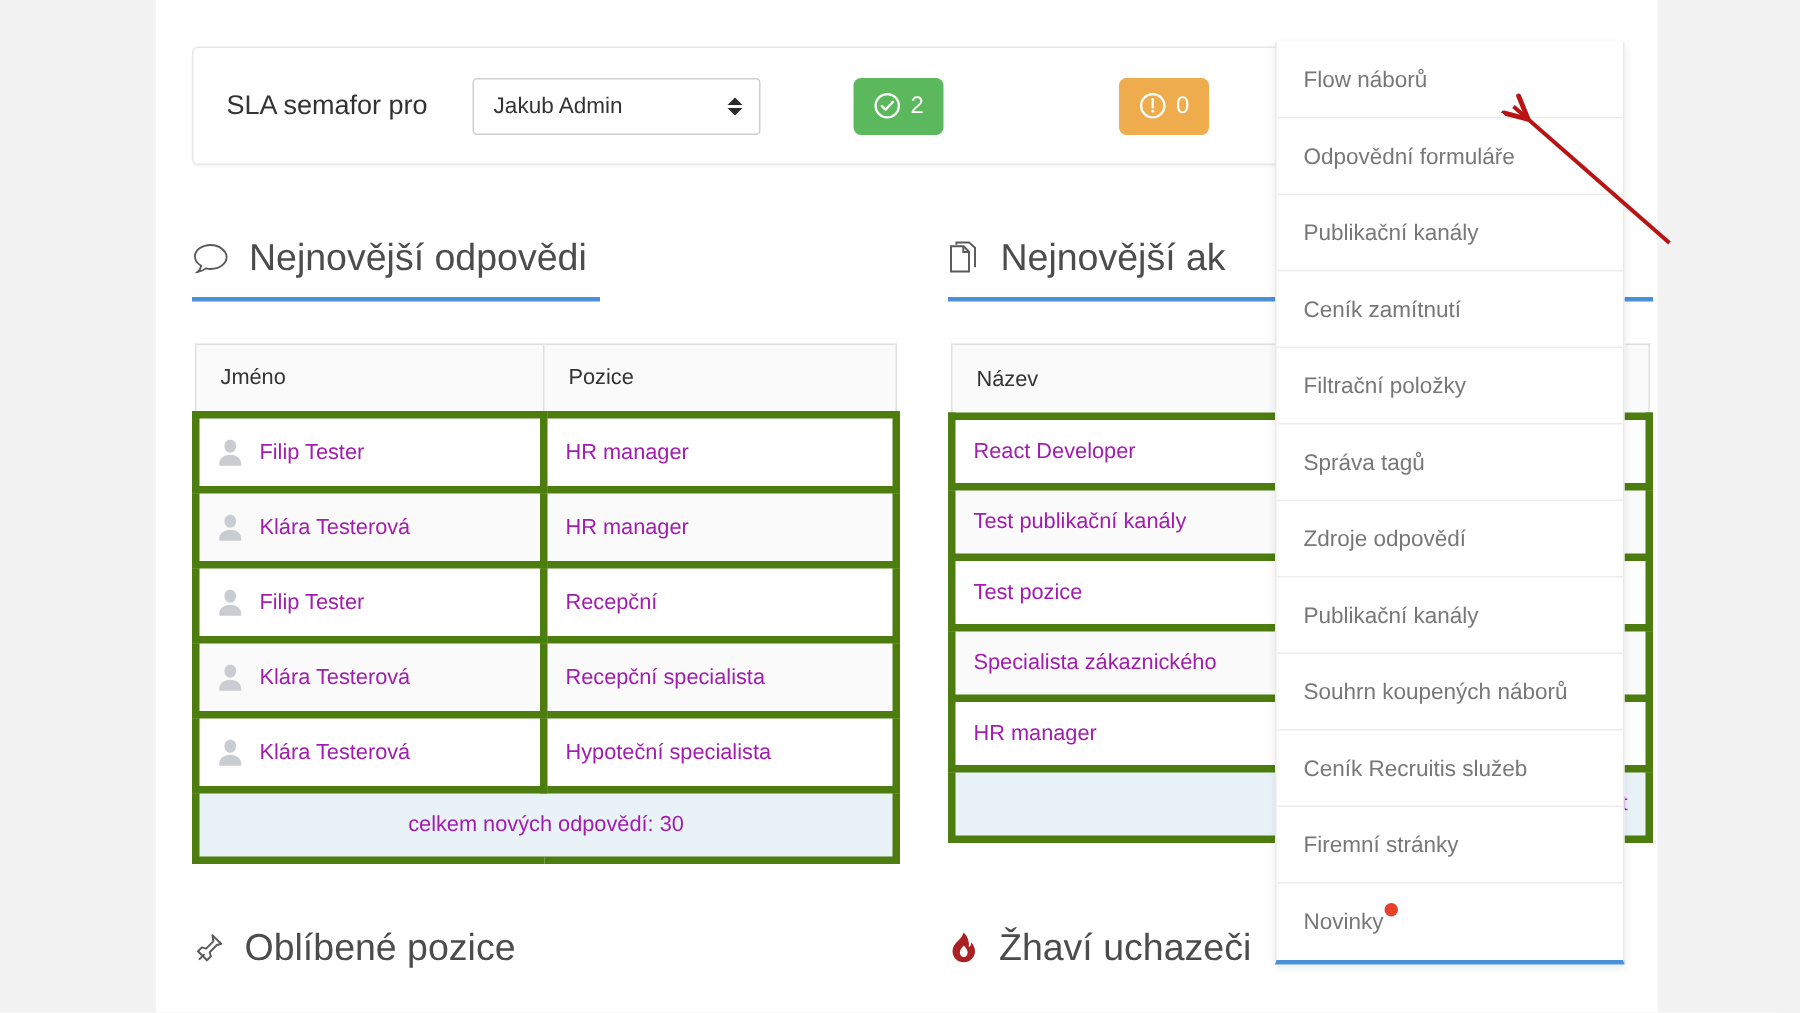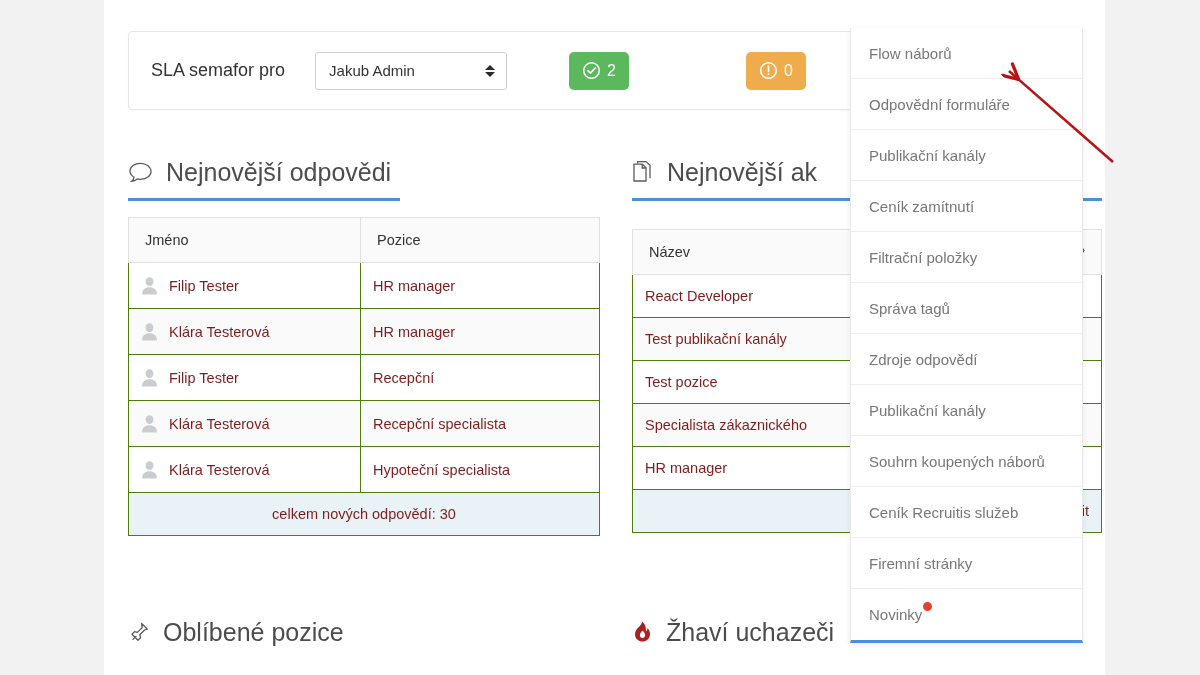--- a/index.html
+++ b/index.html
@@ -141,22 +141,22 @@
     text-align: left;
     font-weight: normal;
     color: #333333;
     background: #fafafa;
     padding: 14px 16px;
     border: 1px solid #e0e0e0;
     font-size: 14.5px;
   }
   table.rtable td {
     padding: 13px 12px;
-    border: 1px solid #4d7c0f;
-    color: #7f1d1d;
+    border: 5px solid #4d7c0f;
+    color: #a21caf;
     vertical-align: middle;
     white-space: nowrap;
   }
   table.rtable tbody tr:nth-child(even) td { background: #fafafa; }
   table.rtable tbody tr:nth-child(odd)  td { background: #ffffff; }
 
   td.cell-name { display: table-cell; }
   .name-wrap { display: flex; align-items: center; gap: 11px; }
 
   .avatar-icon {
@@ -266,21 +266,21 @@
           <svg width="25" height="23" viewBox="0 0 26 24">
             <path d="M13 2.4c-6.1 0-11 3.6-11 8.1 0 2.6 1.7 4.9 4.3 6.4
                      -0.2 1.6-1.1 3.1-2.5 4.3 2.2-0.3 4.3-1.2 5.9-2.5
                      1.1 0.3 2.2 0.4 3.3 0.4 6.1 0 11-3.6 11-8.1S19.1 2.4 13 2.4z" fill="none" stroke="#5a5a5a" stroke-width="1.3"></path>
           </svg>
         </span>
         <span class="sect-title">Nejnovější odpovědi</span>
       </div>
       <div class="sect-rule" style="width:272px;"></div>
 
-      <table class="rtable" style="margin-top:16px;">
+      <table class="rtable" style="margin-top:28px;">
         <thead>
           <tr>
             <th style="width:232px;">Jméno</th>
             <th>Pozice</th>
           </tr>
         </thead>
         <tbody>
           <tr>
             <td class="cell-name">
               <span class="name-wrap">

